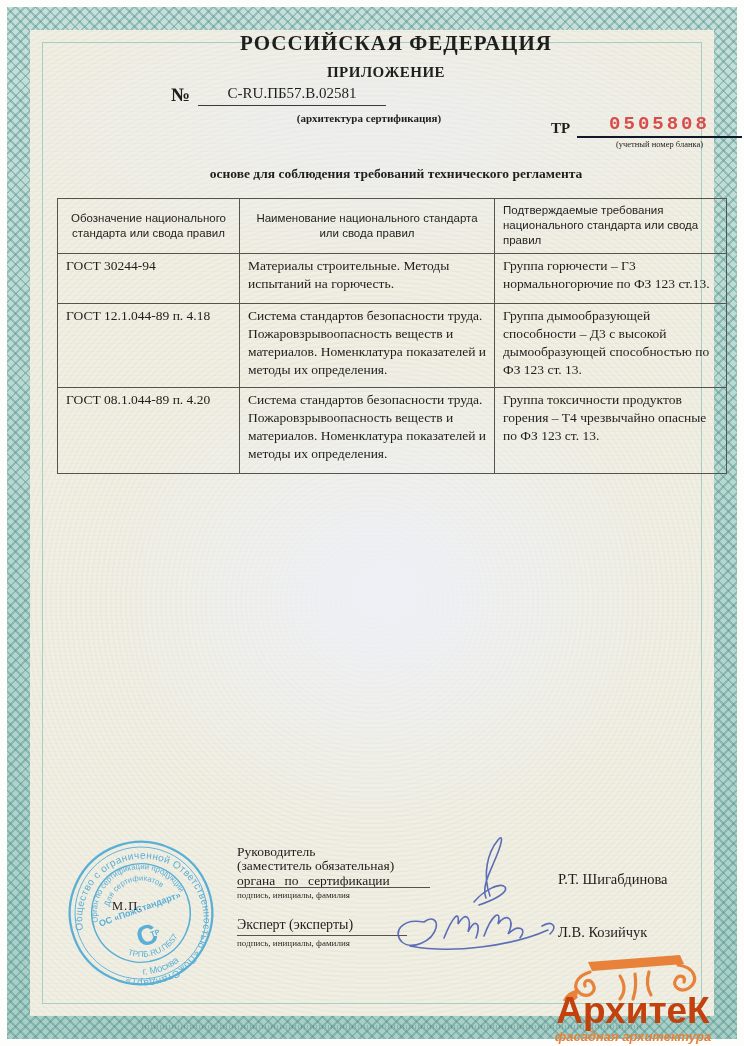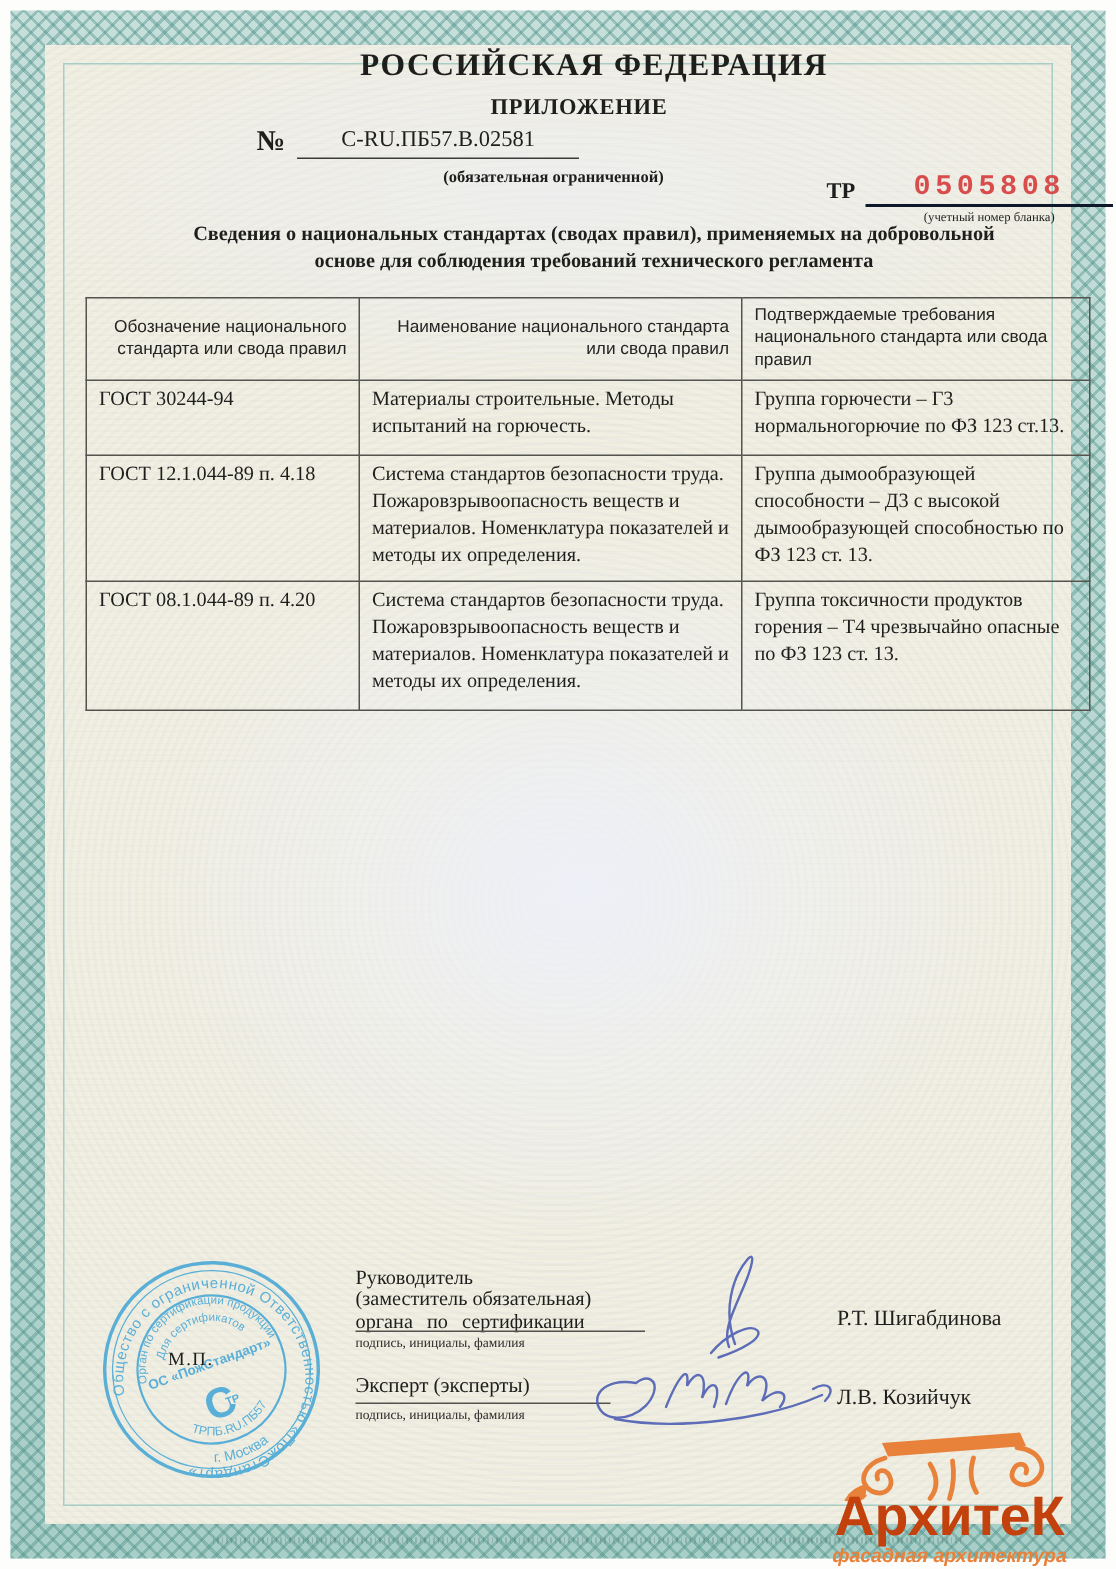--- a/index.html
+++ b/index.html
@@ -39,21 +39,21 @@
   .summary1{position:absolute;top:148px;left:40px;width:664px;text-align:center;
             font-size:13.5px;font-weight:700;}
   .summary2{position:absolute;top:166px;left:40px;width:664px;text-align:center;
             font-size:13.5px;font-weight:700;}
 
   table.std{position:absolute;left:33px;top:198px;width:669px;border-collapse:collapse;
             table-layout:fixed;}
   table.std th,table.std td{border:1px solid #54544e;}
   table.std th{font-family:"Liberation Sans",sans-serif;font-size:11.5px;font-weight:400;
                padding:4px 8px;line-height:1.32;height:36px;color:#242422;}
-  th.c1,th.c2{text-align:right;vertical-align:middle;}
+  th.c1,th.c2{text-align:center;vertical-align:middle;}
   th.c3{text-align:left;vertical-align:top;}
   table.std td{font-size:13.5px;padding:3px 8px 6px;vertical-align:top;line-height:1.34;}
   tr.r1 td{height:40px;} tr.r2 td{height:44px;} tr.r3 td{height:74px;} tr.r4 td{height:76px;}
 
   .role{position:absolute;left:213px;top:845px;font-size:13.5px;line-height:1.06;}
   .role .l3{word-spacing:6px;}
   .role-line{position:absolute;left:213px;top:887px;width:193px;border-bottom:1px solid #55524e;}
   .role-cap{position:absolute;left:213px;top:890px;font-size:9px;color:#2c2c2a;}
   .head-name{position:absolute;left:534px;top:871px;font-size:14.5px;}
   .expert-role{position:absolute;left:213px;top:917px;font-size:14px;}
@@ -89,26 +89,25 @@
   <div class="content">
 
     <div class="country">РОССИЙСКАЯ ФЕДЕРАЦИЯ</div>
     <div class="doc-title">ПРИЛОЖЕНИЕ</div>
 
     <div class="cert-row">
       <span class="numero">№</span>
       <span class="cert-num">C-RU.ПБ57.В.02581</span>
     </div>
 
-    <div class="cert-type">(обязательная ограниченной)</div>
+    <div class="cert-type">(архитектура сертификация)</div>
     <div class="tr-label">ТР</div>
     <div class="blank-num">0505808</div>
     <div class="blank-cap">(учетный номер бланка)</div>
 
-    <div class="summary1">Сведения о национальных стандартах (сводах правил), применяемых на добровольной</div>
     <div class="summary2">основе для соблюдения требований технического регламента</div>
 
     <table class="std">
       <colgroup>
           <col style="width:182px">
           <col style="width:255px">
           <col style="width:232px">
         </colgroup>
       <thead>
         <tr>

